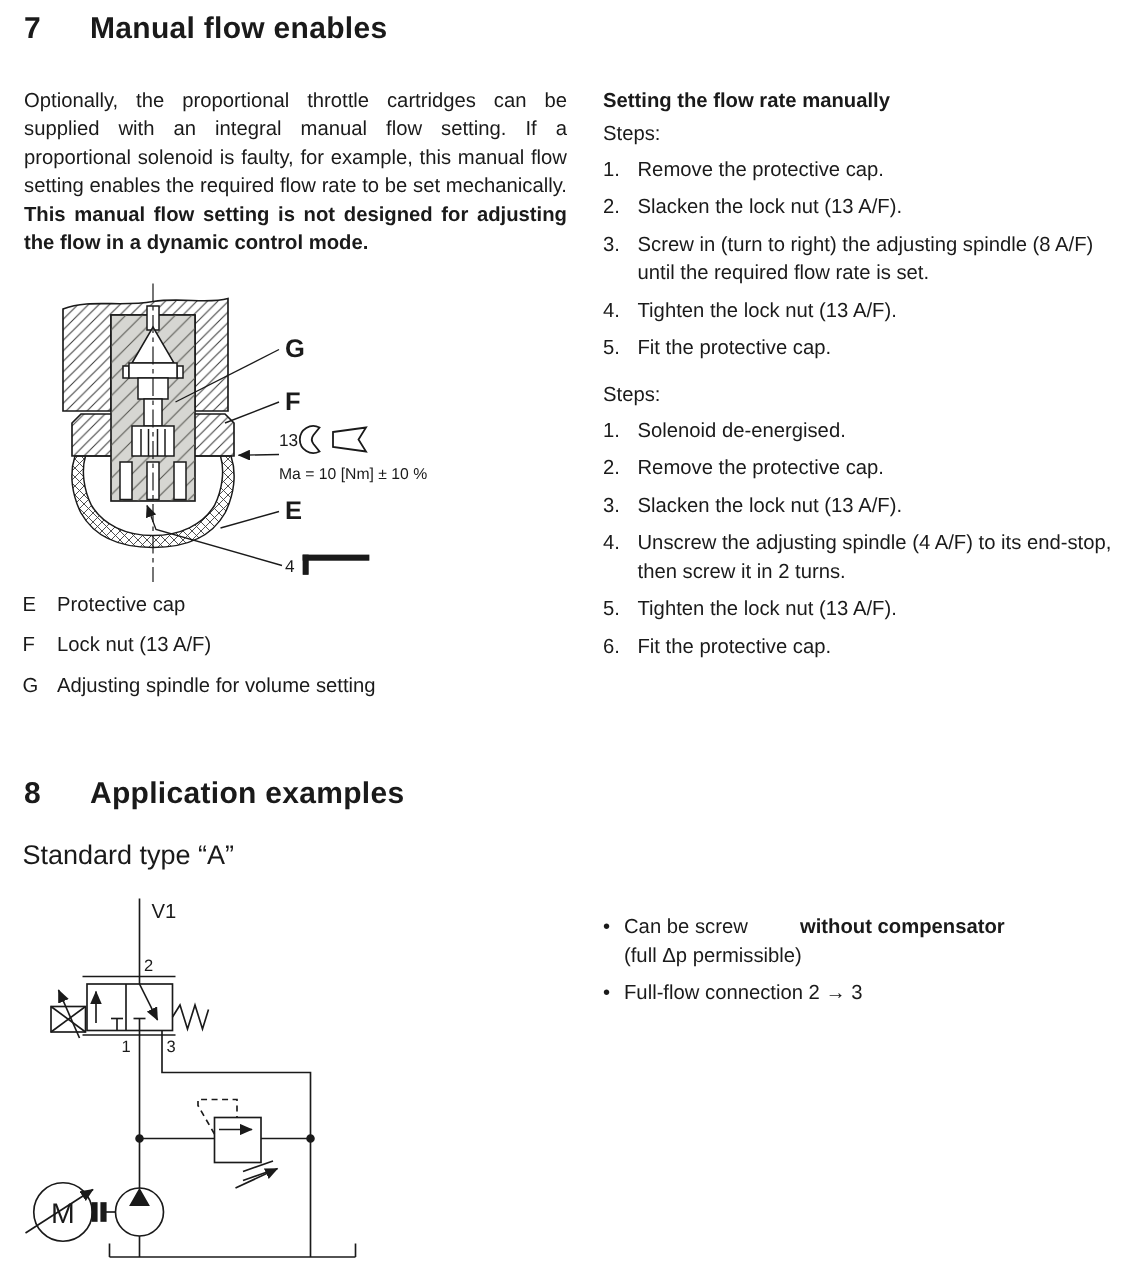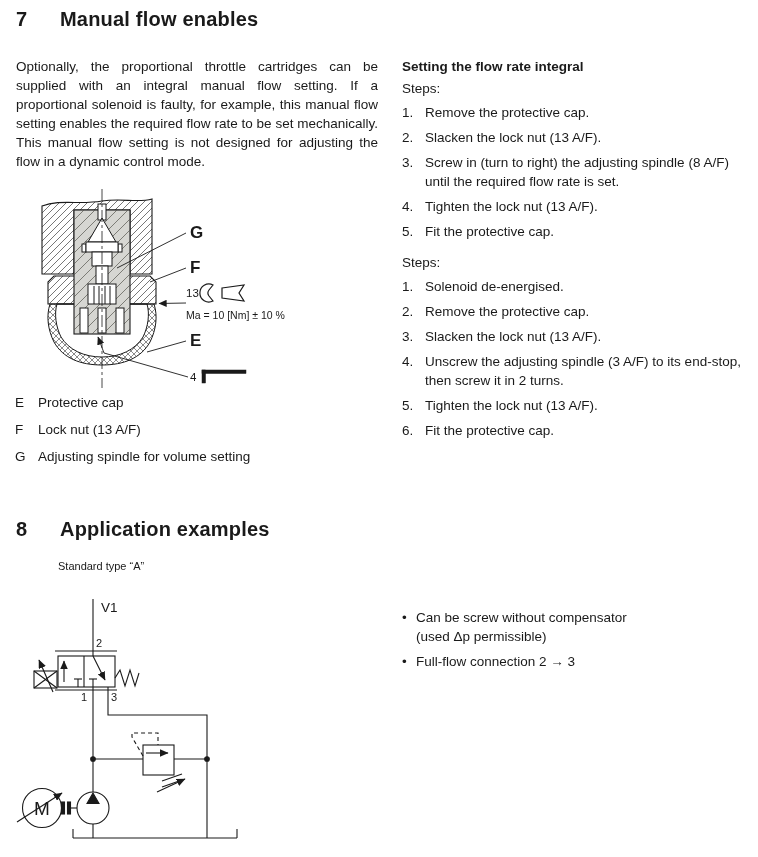--- a/index.html
+++ b/index.html
@@ -3,54 +3,54 @@
 <meta charset="utf-8">
 <style>
   html,body{margin:0;padding:0;background:#fff;}
   .page{position:relative;width:758px;height:857px;background:#fff;overflow:hidden;
         font-family:"Liberation Sans","DejaVu Sans",sans-serif;color:var(--text,#1a1a1a);}
   .abs{position:absolute;}
   .h-sec{display:flex;font-size:20px;font-weight:bold;letter-spacing:.2px;}
   .h-sec .num{width:44px;}
   .body-txt{font-size:13.5px;line-height:19px;}
   #intro{left:16px;top:57px;width:362px;text-align:justify;}
-  #intro .b{font-weight:normal;}
+  #intro .b{font-weight:bold;}
   .proc-col{left:402px;top:57px;width:352px;}
   .proc-head{font-weight:bold;margin-bottom:3px;}
   .steps-label{margin-bottom:5px;}
   ol.steps{list-style:none;margin:0 0 12px 0;padding:0;}
   ol.steps li{display:flex;margin-bottom:6px;}
   ol.steps .n{width:23px;flex:none;}
   .legend{left:15px;top:396px;width:370px;}
   .legend-row{display:flex;margin-bottom:13px;line-height:14px;font-size:13.5px;}
   .legend-row .k{width:23px;flex:none;}
-  #subtitle8{left:15px;top:560px;font-size:11px;margin-left:43px;}
+  #subtitle8{left:15px;top:560px;font-size:18px;}
   ul.blts{left:402px;top:608px;width:352px;list-style:none;margin:0;padding:0;}
   ul.blts li{position:relative;padding-left:14px;margin-bottom:6px;}
   ul.blts li::before{content:"\2022";position:absolute;left:0;top:0;}
-  ul.blts .b{font-weight:normal;}
+  ul.blts .b{font-weight:bold;margin-left:31px;}
   svg text{fill:var(--text,#1a1a1a);}
   .lbl-big{font-size:17px;font-weight:bold;}
   .lbl-sm{font-size:11.5px;}
   .lbl-xs{font-size:10.5px;}
 </style>
 </head>
 <body>
 
 <div class="page">
 
   <div class="abs h-sec" style="left:16px;top:8px;">
     <span class="num">7</span>
     <span>Manual flow enables</span>
   </div>
 
   <p class="abs body-txt" id="intro" style="margin:0"><span>Optionally, the proportional throttle cartridges can be supplied with an integral manual flow setting. If a proportional solenoid is faulty, for example, this manual flow setting enables the required flow rate to be set mechanically. </span><span class="b">This manual flow setting is not designed for adjusting the flow in a dynamic control mode.</span></p>
 
   <div class="abs body-txt proc-col">
-    <div class="proc-head">Setting the flow rate integral</div>
+    <div class="proc-head">Setting the flow rate manually</div>
     <div class="steps-label">Steps:</div>
     <ol class="steps">
       <li>
           <span class="n">1.</span>
           <span>Remove the protective cap.</span>
         </li>
       <li>
           <span class="n">2.</span>
           <span>Slacken the lock nut (13 A/F).</span>
         </li>
@@ -76,21 +76,21 @@
       <li>
           <span class="n">2.</span>
           <span>Remove the protective cap.</span>
         </li>
       <li>
           <span class="n">3.</span>
           <span>Slacken the lock nut (13 A/F).</span>
         </li>
       <li>
           <span class="n">4.</span>
-          <span>Unscrew the adjusting spindle (3 A/F) to its end-stop, then screw it in 2 turns.</span>
+          <span>Unscrew the adjusting spindle (4 A/F) to its end-stop, then screw it in 2 turns.</span>
         </li>
       <li>
           <span class="n">5.</span>
           <span>Tighten the lock nut (13 A/F).</span>
         </li>
       <li>
           <span class="n">6.</span>
           <span>Fit the protective cap.</span>
         </li>
     </ol>
@@ -270,17 +270,17 @@
     </g>
 
     <text x="91" y="16" font-size="13.5">V1</text>
     <text x="86" y="51" font-size="11">2</text>
     <text x="71" y="105" font-size="11">1</text>
     <text x="101" y="105" font-size="11">3</text>
     <text x="32" y="219" font-size="19" text-anchor="middle">M</text>
   </svg>
 
   <ul class="abs body-txt blts">
-    <li><span>Can be screw </span><span class="b">without compensator</span><br><span>(used Δp permissible)</span></li>
+    <li><span>Can be screw </span><span class="b">without compensator</span><br><span>(full Δp permissible)</span></li>
     <li><span>Full-flow connection 2 → 3</span></li>
   </ul>
 
 </div>
 
 </body></html>

